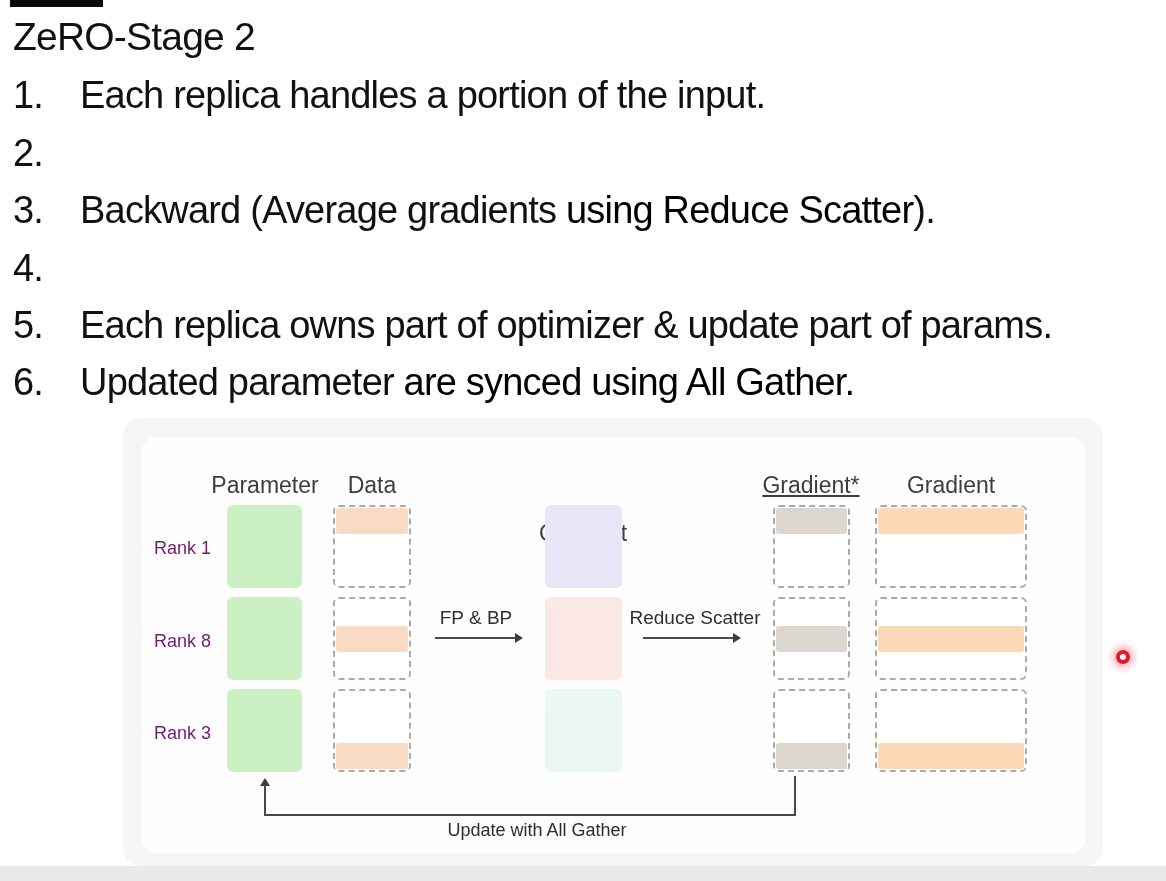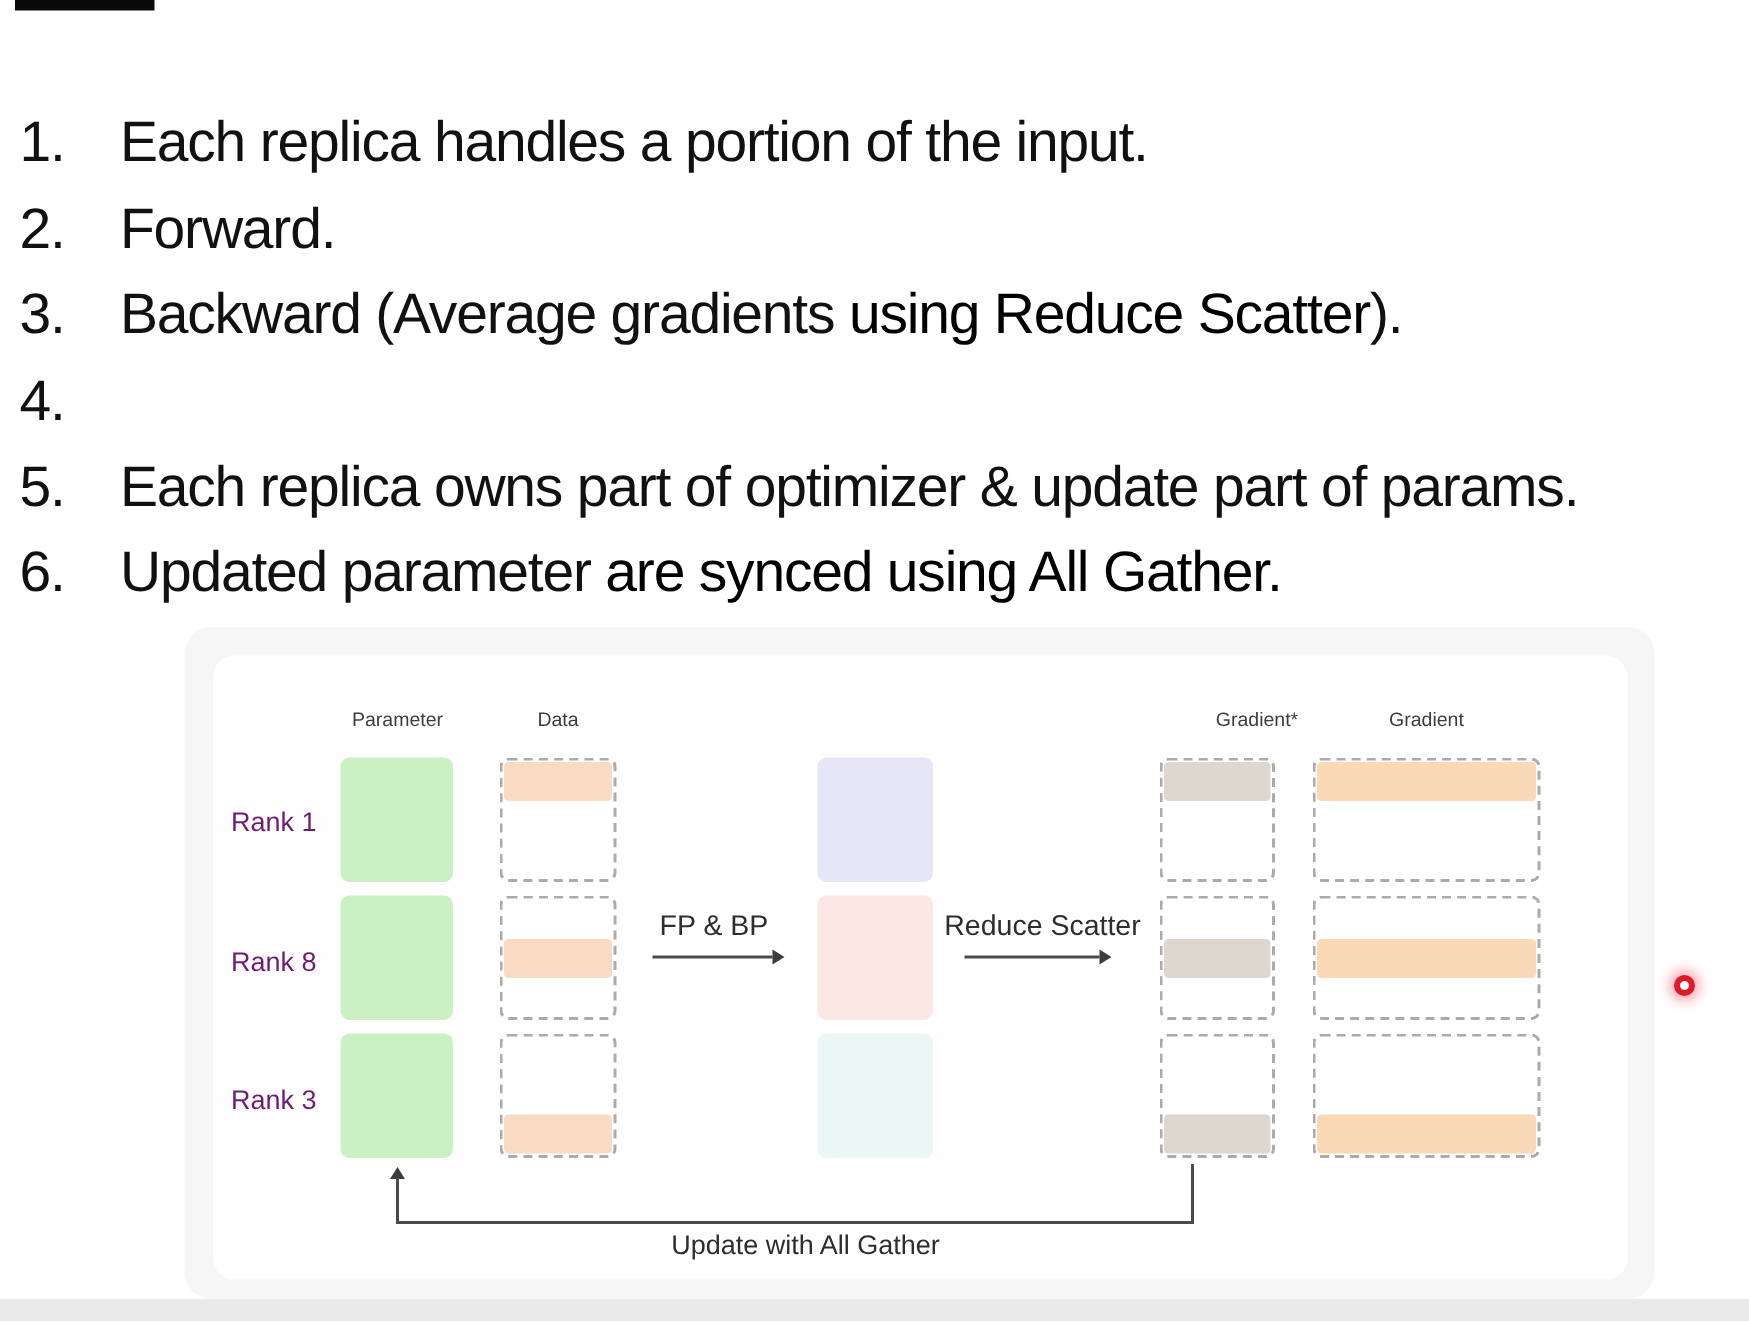--- a/index.html
+++ b/index.html
@@ -21,25 +21,25 @@
   .li .num{position:absolute;left:13px;}
   .li .txt{position:absolute;left:80px;}
   .red{color:#000000;margin-top:11px;}
   .li1{top:66px}.li2{top:124px}.li3{top:181px}.li4{top:239px}.li5{top:296px}.li6{top:353px}
 
   
   .card-outer{position:absolute;left:123px;top:418px;width:980px;height:448px;background:#f6f6f6;border-radius:18px;}
   .card-inner{position:absolute;left:142px;top:437px;width:943px;height:416px;background:#fefefe;border-radius:14px;}
   .bottom-strip{position:absolute;left:0;top:866px;width:1166px;height:15px;background:#e9e9e9;}
 
-  .colhdr{position:absolute;top:472px;height:22px;font-size:13px;color:#3d3d3d;text-align:center;white-space:nowrap;}
+  .colhdr{position:absolute;top:472px;height:22px;font-size:23px;color:#3d3d3d;text-align:center;white-space:nowrap;}
   .hdr-parameter{left:203px;width:124px;}
   .hdr-data{left:322px;width:100px;}
   .hdr-gradient{left:533px;width:100px;margin-top:48px;}
-  .hdr-gradientstar{left:788px;width:100px;}
+  .hdr-gradientstar{left:761px;width:100px;text-decoration:underline;}
   .hdr-optimizer{left:901px;width:100px;}
 
   .ranklbl{position:absolute;left:130px;width:81px;height:22px;font-size:18px;color:#701a75;text-align:right;white-space:nowrap;}
   .rank1{top:538px}.rank2{top:631px}.rank3{top:723px}
 
   .blk{position:absolute;height:83px;border-radius:6px;box-sizing:border-box;}
   .r0{top:505px}.r1{top:597px}.r2{top:689px}
   .param{left:227px;width:75px;background:#cbf0c3;}
   .dashed{border:2px dashed #ababab;background:#fff;}
   .databox{left:333px;width:78px;}
@@ -75,28 +75,28 @@
     box-shadow:0 0 7px 4px rgba(250,90,110,0.45);
   }
 </style>
 </head>
 <body>
 
 <div class="screen">
 
   <div class="blackbar"></div>
 
+  <div class="title">ZeRO-Stage 2</div>
 
   <div class="li li1">
     <span class="num">1.</span>
     <span class="txt"><span>Each replica handles a portion of the input.</span></span>
   </div>
   <div class="li li2">
     <span class="num">2.</span>
-    <span class="txt"><span>Forward.</span></span>
   </div>
   <div class="li li3">
     <span class="num">3.</span>
     <span class="txt"><span>Backward (Average gradients </span><span class="red">using Reduce Scatter</span><span>).</span></span>
   </div>
   <div class="li li4">
     <span class="num">4.</span>
   </div>
   <div class="li li5">
     <span class="num">5.</span>

